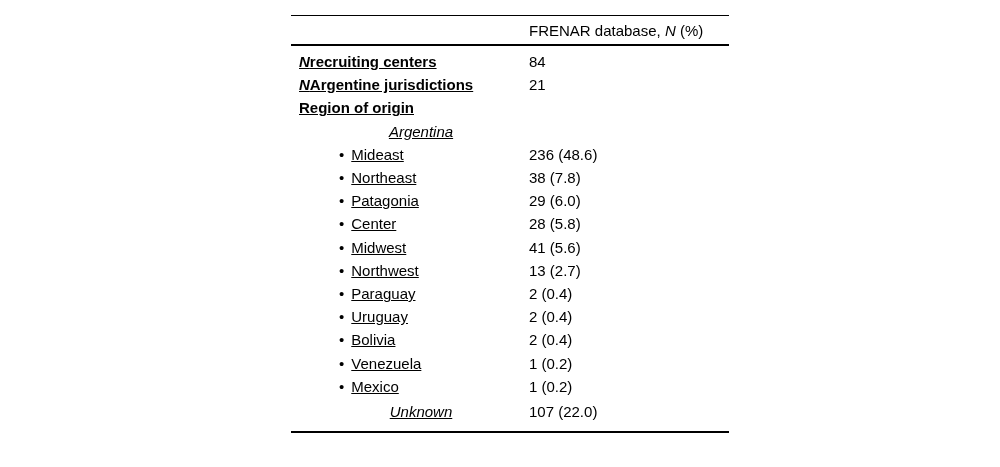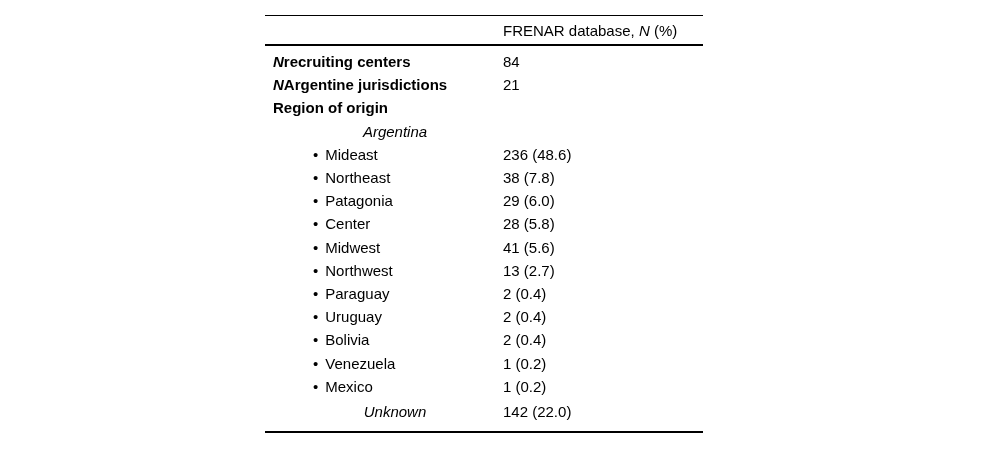--- a/index.html
+++ b/index.html
@@ -7,21 +7,21 @@
     width: 1000px; height: 467px;
     background: #ffffff;
     font-family: "Liberation Sans", sans-serif;
     font-size: 15px;
     color: #000000;
     overflow: hidden;
     position: relative;
   }
   .paper-table {
     position: absolute;
-    left: 265px;
+    left: 291px;
     top: 15px;
     width: 438px;
     border-top: 1.4px solid #000;
   }
   .header-row {
     height: 30px;
     display: flex;
     align-items: center;
     border-bottom: 2.4px solid #000;
   }
@@ -36,20 +36,21 @@
   }
   .row {
     height: 23.2px;
     display: flex;
     align-items: center;
   }
   .row.gap { margin-top: 2.5px; }
   .label {
     flex: 0 0 238px;
     white-space: nowrap;
+    text-decoration: underline;
   }
   .value { white-space: nowrap; }
   .lvl0 { padding-left: 8px; }
   .lvl1 { padding-left: 22px; text-align: center; }
   .lvl2 { padding-left: 48px; }
   .bold { font-weight: bold; }
   .it { font-style: italic; }
   .bullet {
     display: inline-block;
     margin-right: 7px;
@@ -138,17 +139,17 @@
       <div class="value">1 (0.2)</div>
     </div>
 
     <div class="row">
       <div class="label lvl2"><span class="bullet">•</span><span>Mexico</span></div>
       <div class="value">1 (0.2)</div>
     </div>
 
     <div class="row gap">
       <div class="label lvl1 it">Unknown</div>
-      <div class="value">142 (22.0)</div>
+      <div class="value">107 (22.0)</div>
     </div>
 
   </div>
 </div>
 
 </body></html>

